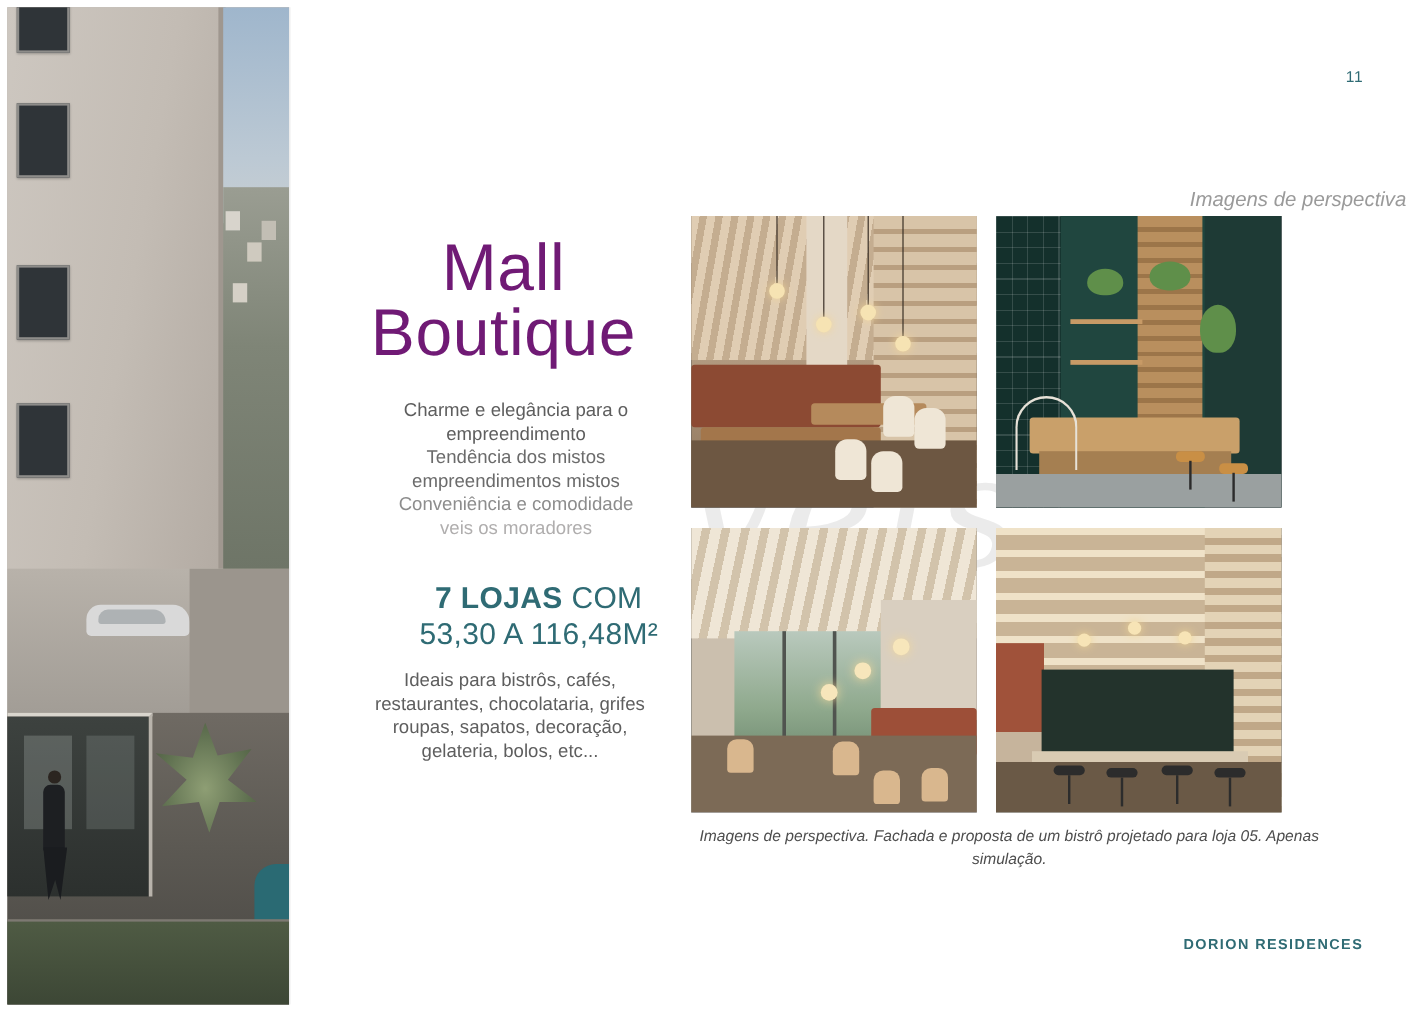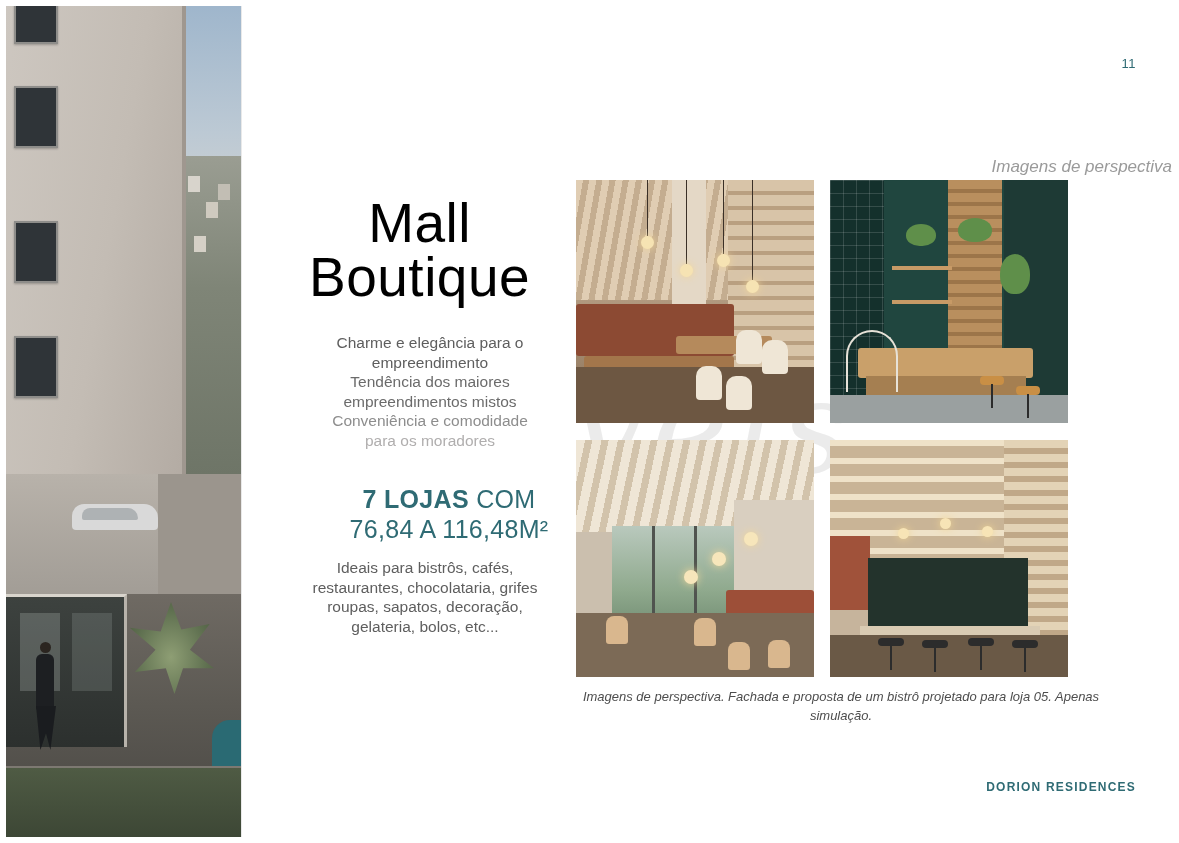--- a/index.html
+++ b/index.html
@@ -160,21 +160,21 @@
     font-size: 13px;
     letter-spacing: .5px;
     color: #2f6b74;
     font-family: "Liberation Sans", sans-serif;
   }
 
   
   .headline {
     position: absolute;
     left: 67px; top: 190px;
-    color: #000000;
+    color: #701a75;
     font-family: "Liberation Sans", sans-serif;
     font-weight: 300;
     font-size: 55px;
     line-height: 54px;
     letter-spacing: 0.5px;
   }
   .headline span { display: block; }
 
   .blurb {
     position: absolute;
@@ -362,31 +362,31 @@
     <div class="page-number">11</div>
 
     <div class="headline">
       <span>Mall</span>
       <span>Boutique</span>
     </div>
 
     <div class="blurb">
       <div>Charme e elegância para o</div>
       <div>empreendimento</div>
-      <div class="fade-1">Tendência dos maiores</div>
+      <div class="fade-1">Tendência dos mistos</div>
       <div class="fade-1">empreendimentos mistos</div>
       <div class="fade-2">Conveniência e comodidade</div>
-      <div class="fade-3">para os moradores</div>
+      <div class="fade-3">veis os moradores</div>
     </div>
 
     <div class="stat">
       <div>
         <b>7 LOJAS</b><span> COM</span>
       </div>
-      <div>76,84 A 116,48M²</div>
+      <div>53,30 A 116,48M²</div>
     </div>
 
     <div class="usage">Ideais para bistrôs, cafés, restaurantes, chocolataria, grifes roupas, sapatos, decoração, gelateria, bolos, etc...</div>
 
     <div class="watermark">veis</div>
 
     <div class="caption-top">Imagens de perspectiva</div>
 
     <div class="grid">
 

